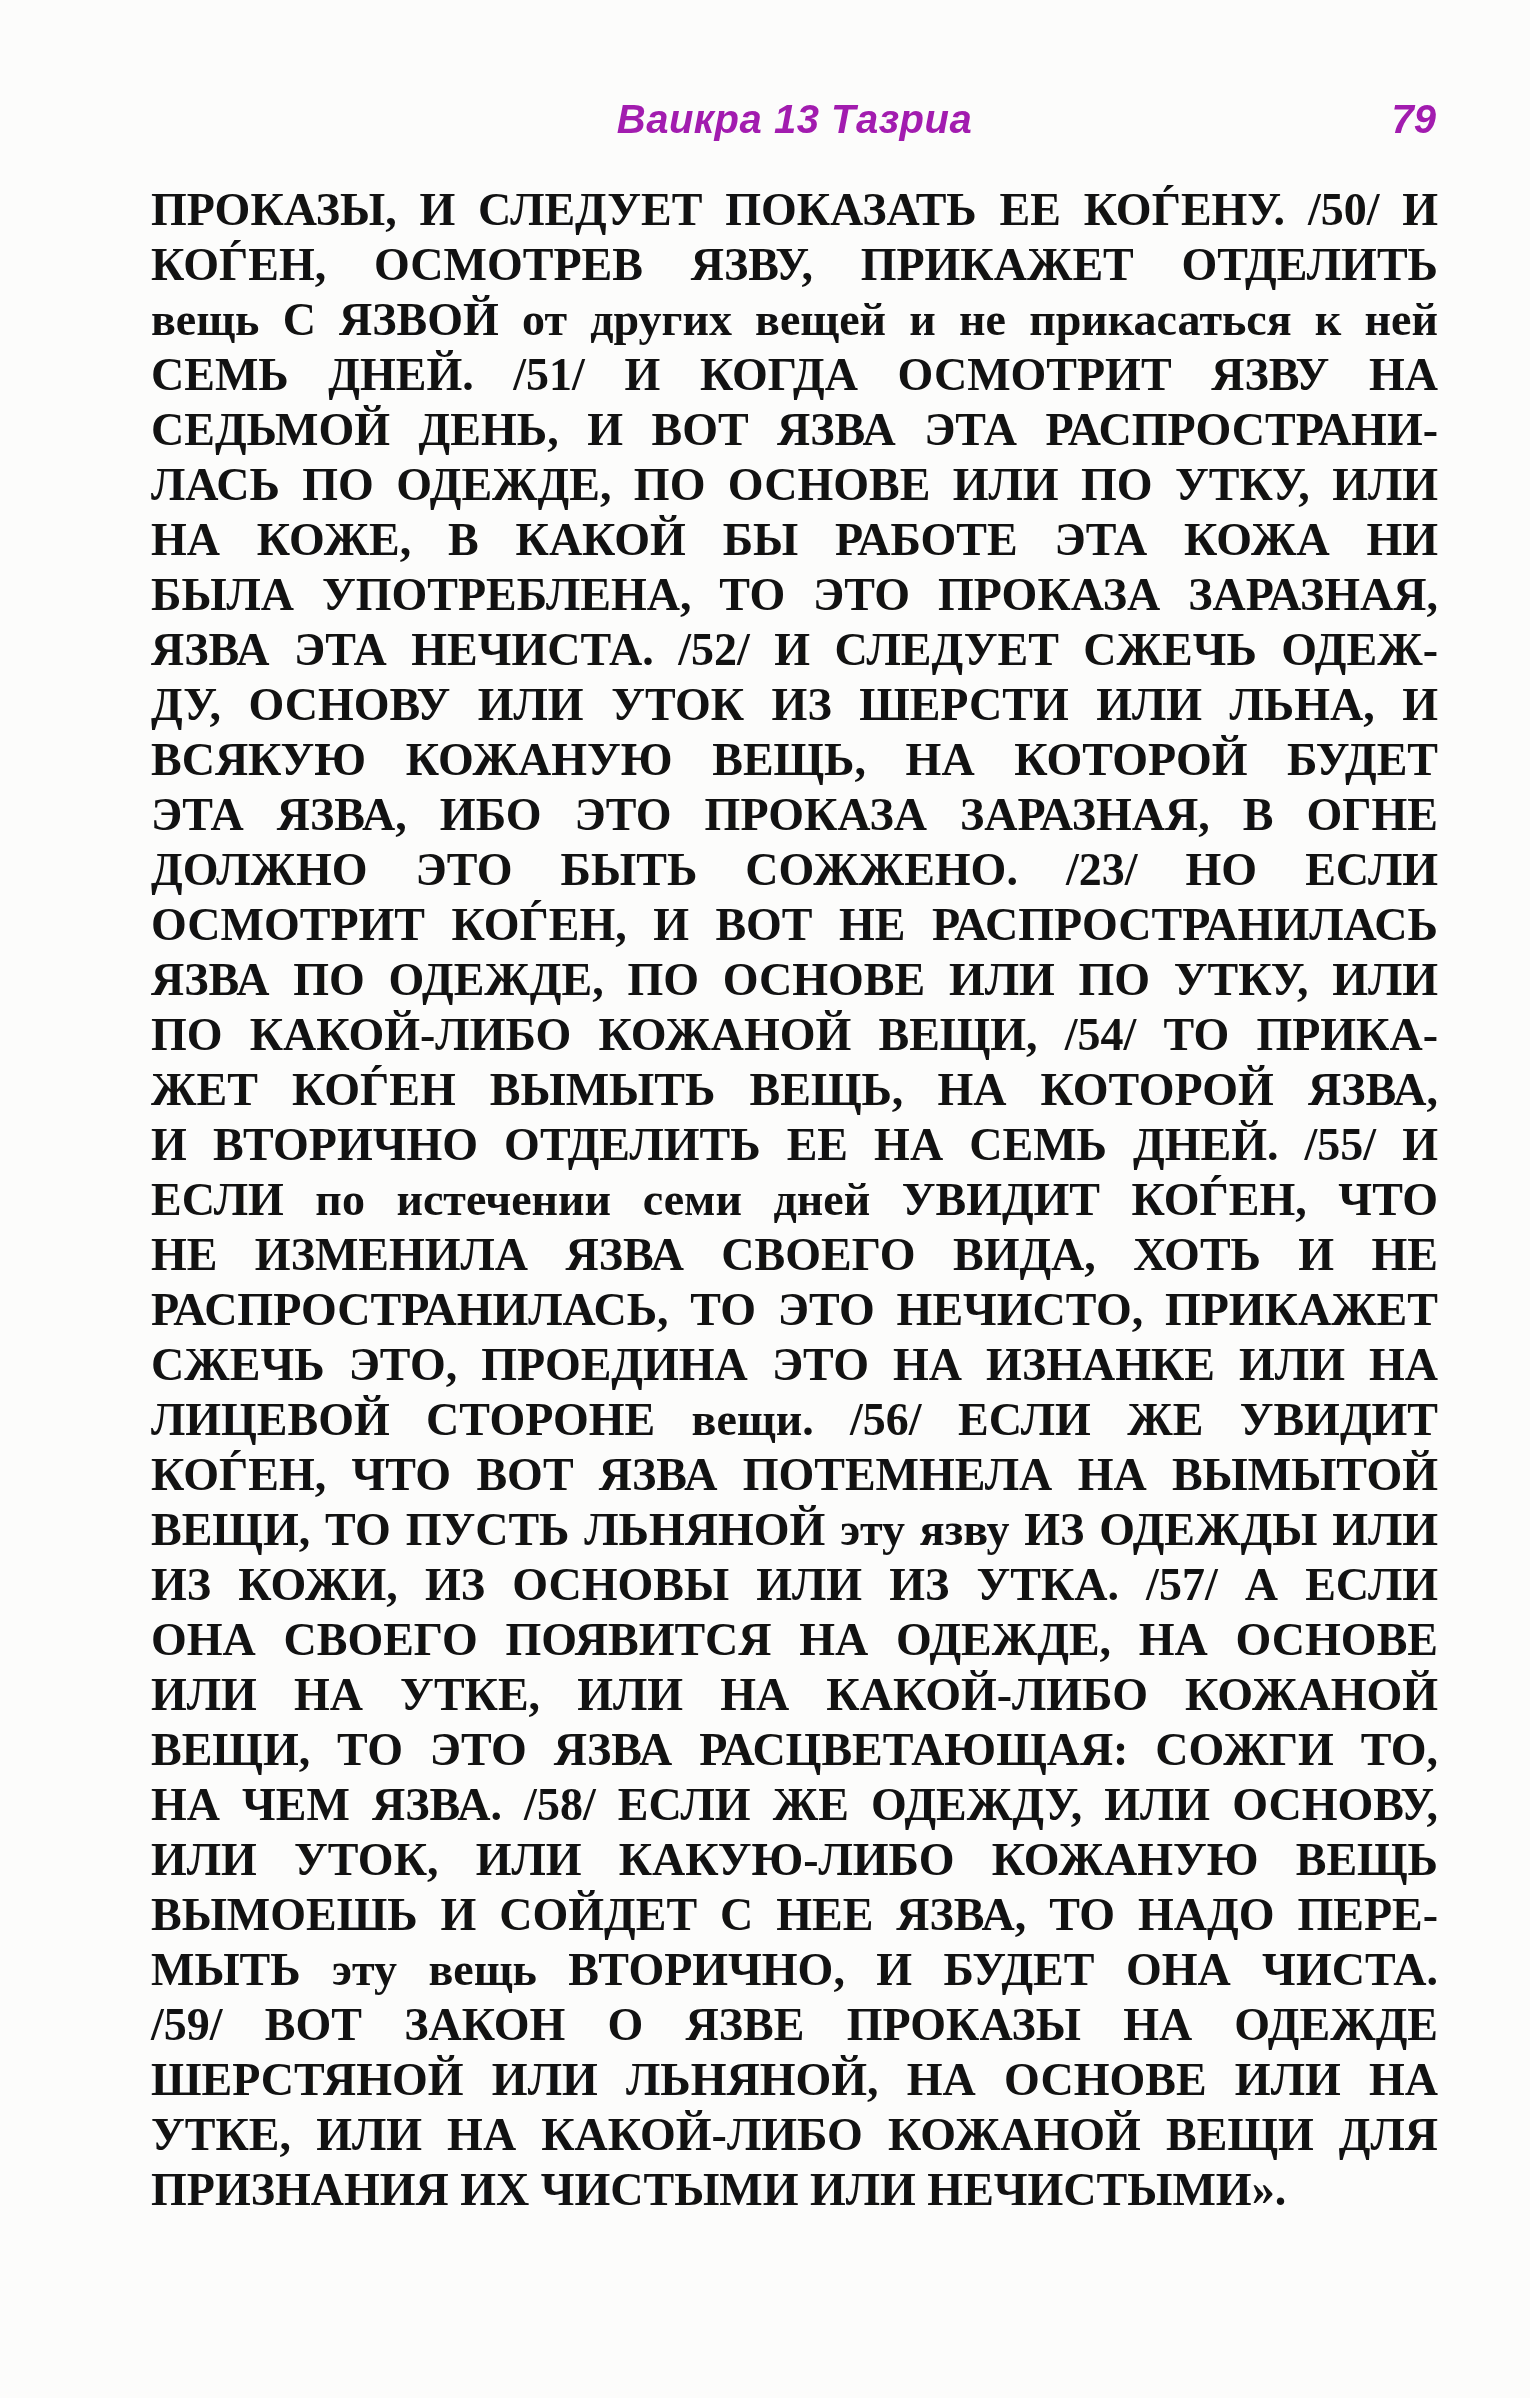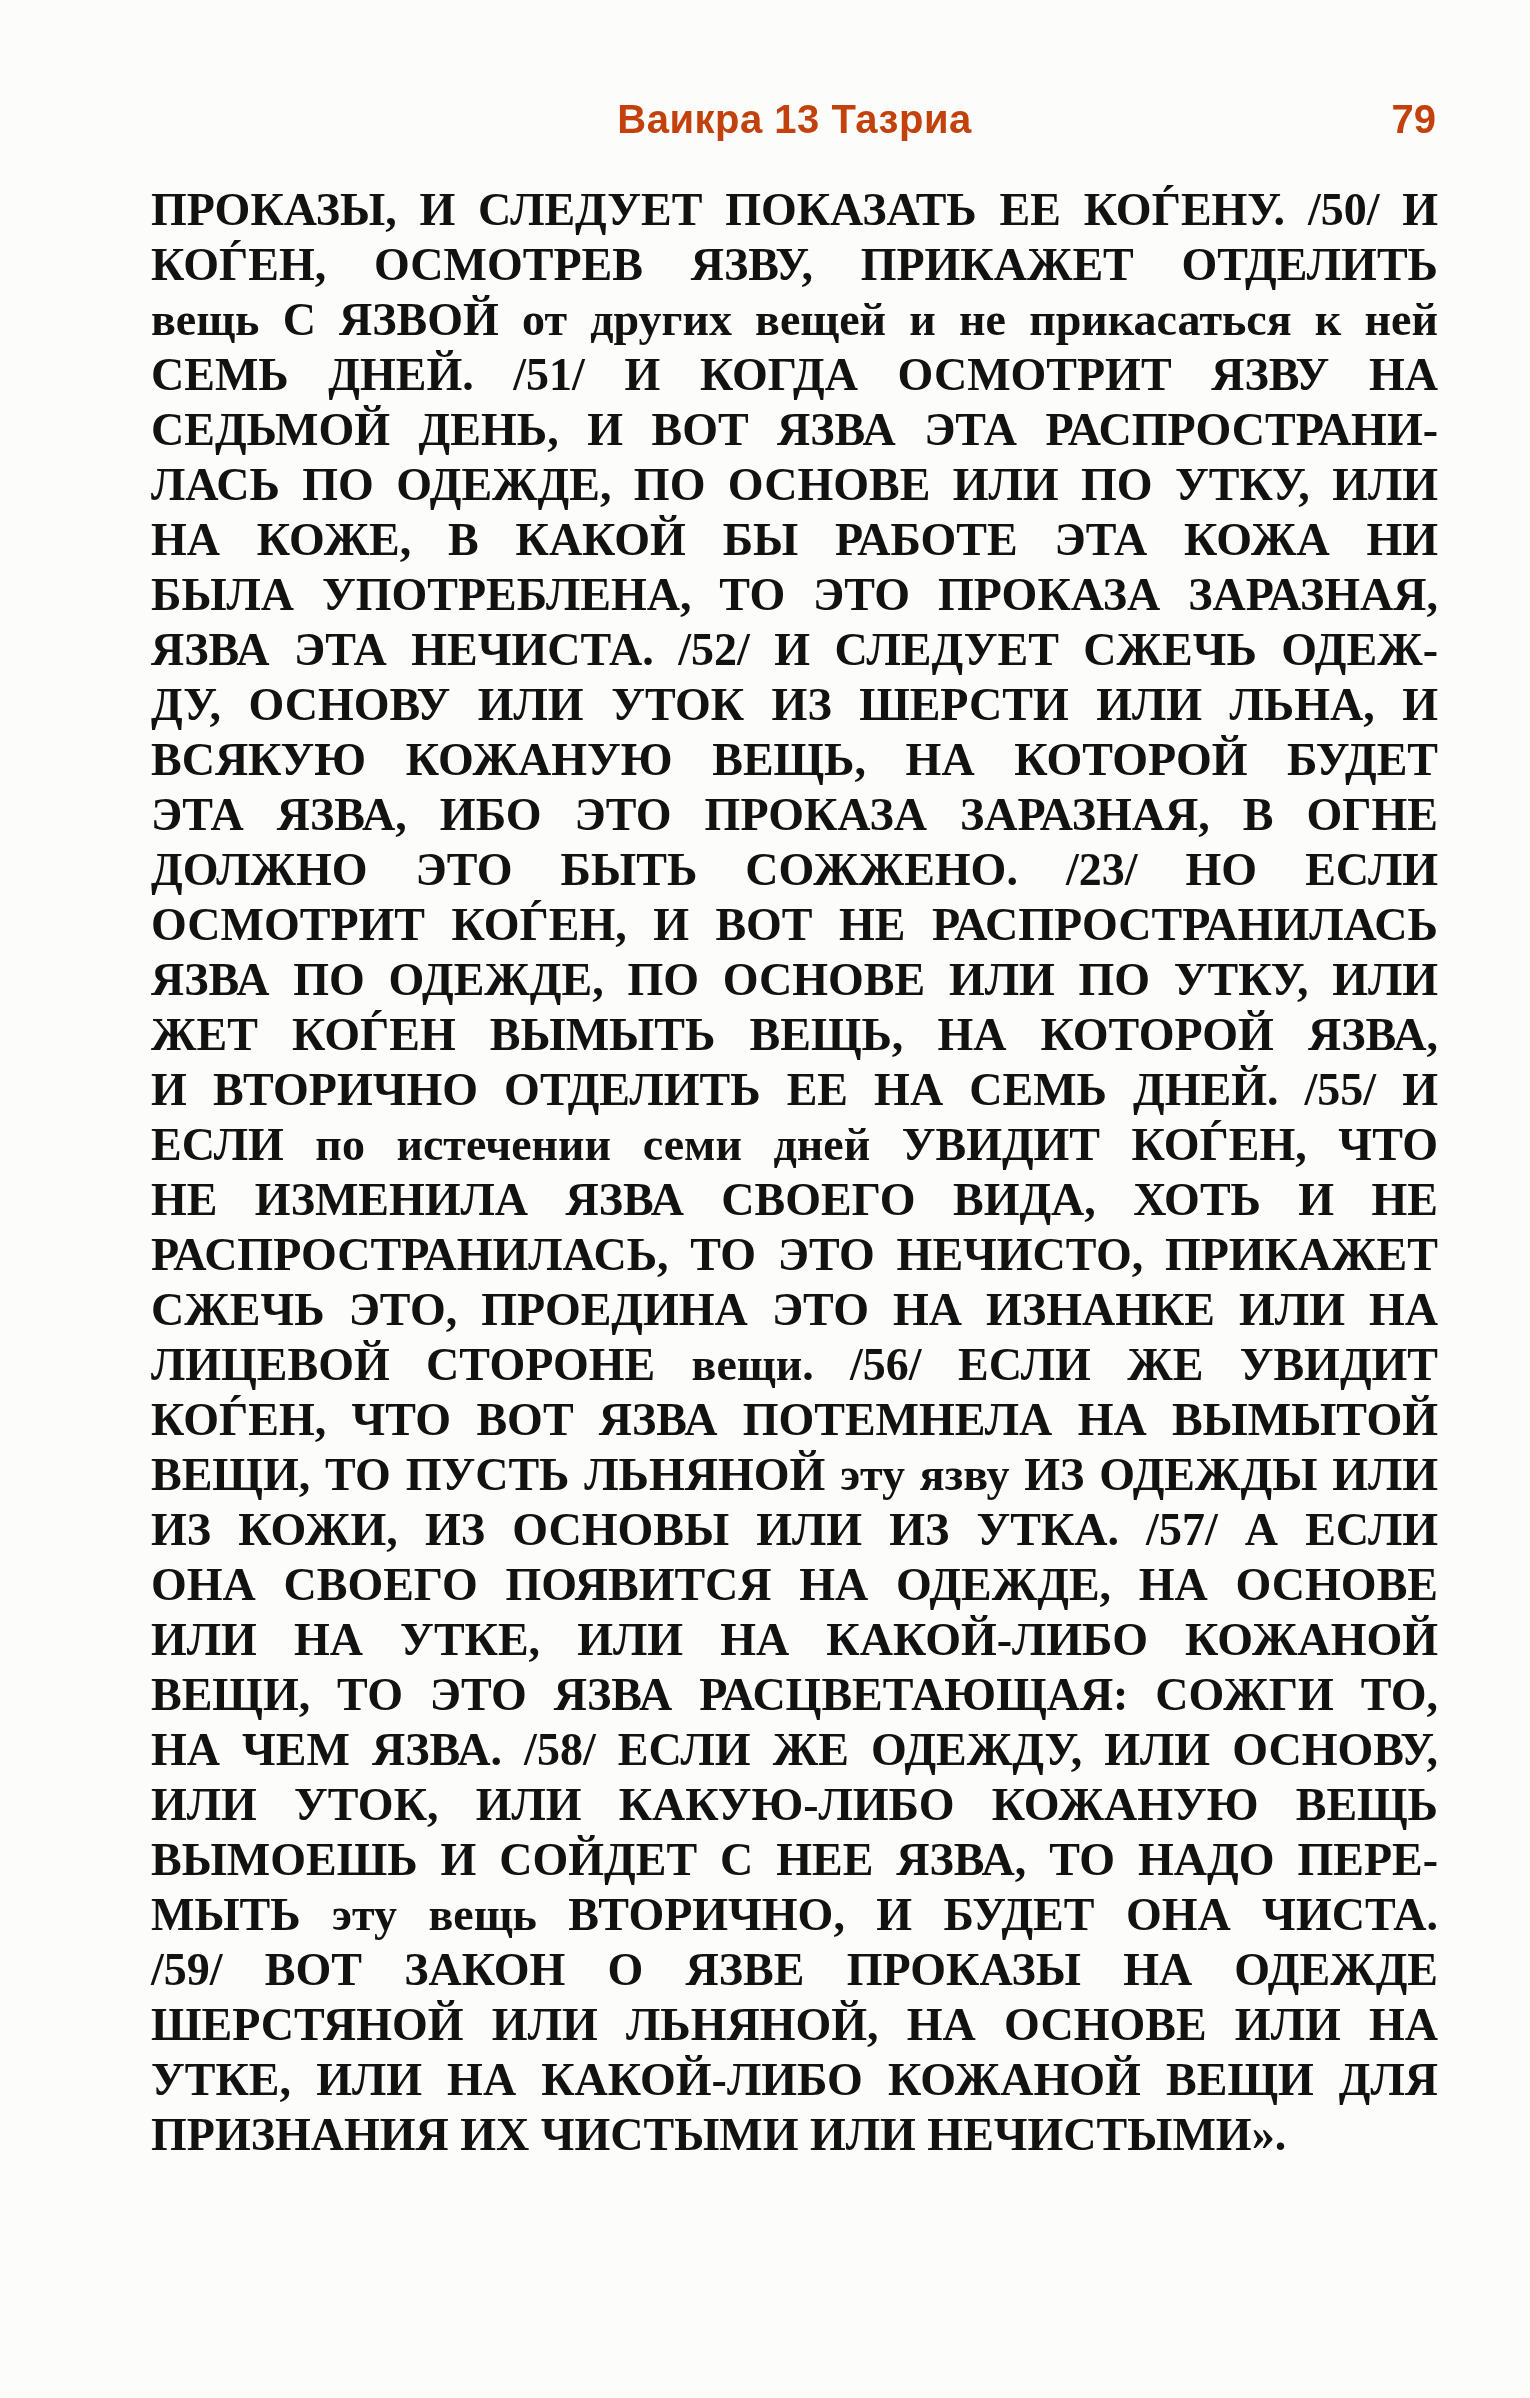--- a/index.html
+++ b/index.html
@@ -19,21 +19,22 @@
   .running-head {
     position: absolute;
     left: 151px;
     top: 96px;
     width: 1287px;
     height: 47px;
     font-family: "Liberation Sans", "DejaVu Sans", sans-serif;
     font-weight: bold;
     font-size: 40px;
     line-height: 47px;
-    color: #c2410c;
+    color: #a21caf;
+    font-style: italic;
   }
   .running-head .title {
     display: block;
     text-align: center;
     letter-spacing: 0.5px;
   }
   .running-head .pagenum {
     position: absolute;
     right: 2px;
     top: 0;
@@ -77,20 +78,21 @@
     <div class="line">ЛАСЬ ПО ОДЕЖДЕ, ПО ОСНОВЕ ИЛИ ПО УТКУ, ИЛИ</div>
     <div class="line">НА КОЖЕ, В КАКОЙ БЫ РАБОТЕ ЭТА КОЖА НИ</div>
     <div class="line">БЫЛА УПОТРЕБЛЕНА, ТО ЭТО ПРОКАЗА ЗАРАЗНАЯ,</div>
     <div class="line">ЯЗВА ЭТА НЕЧИСТА. /52/ И СЛЕДУЕТ СЖЕЧЬ ОДЕЖ-</div>
     <div class="line">ДУ, ОСНОВУ ИЛИ УТОК ИЗ ШЕРСТИ ИЛИ ЛЬНА, И</div>
     <div class="line">ВСЯКУЮ КОЖАНУЮ ВЕЩЬ, НА КОТОРОЙ БУДЕТ</div>
     <div class="line">ЭТА ЯЗВА, ИБО ЭТО ПРОКАЗА ЗАРАЗНАЯ, В ОГНЕ</div>
     <div class="line">ДОЛЖНО ЭТО БЫТЬ СОЖЖЕНО. /23/ НО ЕСЛИ</div>
     <div class="line">ОСМОТРИТ КОЃЕН, И ВОТ НЕ РАСПРОСТРАНИЛАСЬ</div>
     <div class="line">ЯЗВА ПО ОДЕЖДЕ, ПО ОСНОВЕ ИЛИ ПО УТКУ, ИЛИ</div>
+    <div class="line">ПО КАКОЙ-ЛИБО КОЖАНОЙ ВЕЩИ, /54/ ТО ПРИКА-</div>
     <div class="line">ЖЕТ КОЃЕН ВЫМЫТЬ ВЕЩЬ, НА КОТОРОЙ ЯЗВА,</div>
     <div class="line">И ВТОРИЧНО ОТДЕЛИТЬ ЕЕ НА СЕМЬ ДНЕЙ. /55/ И</div>
     <div class="line">ЕСЛИ по истечении семи дней УВИДИТ КОЃЕН, ЧТО</div>
     <div class="line">НЕ ИЗМЕНИЛА ЯЗВА СВОЕГО ВИДА, ХОТЬ И НЕ</div>
     <div class="line">РАСПРОСТРАНИЛАСЬ, ТО ЭТО НЕЧИСТО, ПРИКАЖЕТ</div>
     <div class="line">СЖЕЧЬ ЭТО, ПРОЕДИНА ЭТО НА ИЗНАНКЕ ИЛИ НА</div>
     <div class="line">ЛИЦЕВОЙ СТОРОНЕ вещи. /56/ ЕСЛИ ЖЕ УВИДИТ</div>
     <div class="line">КОЃЕН, ЧТО ВОТ ЯЗВА ПОТЕМНЕЛА НА ВЫМЫТОЙ</div>
     <div class="line">ВЕЩИ, ТО ПУСТЬ ЛЬНЯНОЙ эту язву ИЗ ОДЕЖДЫ ИЛИ</div>
     <div class="line">ИЗ КОЖИ, ИЗ ОСНОВЫ ИЛИ ИЗ УТКА. /57/ А ЕСЛИ</div>

